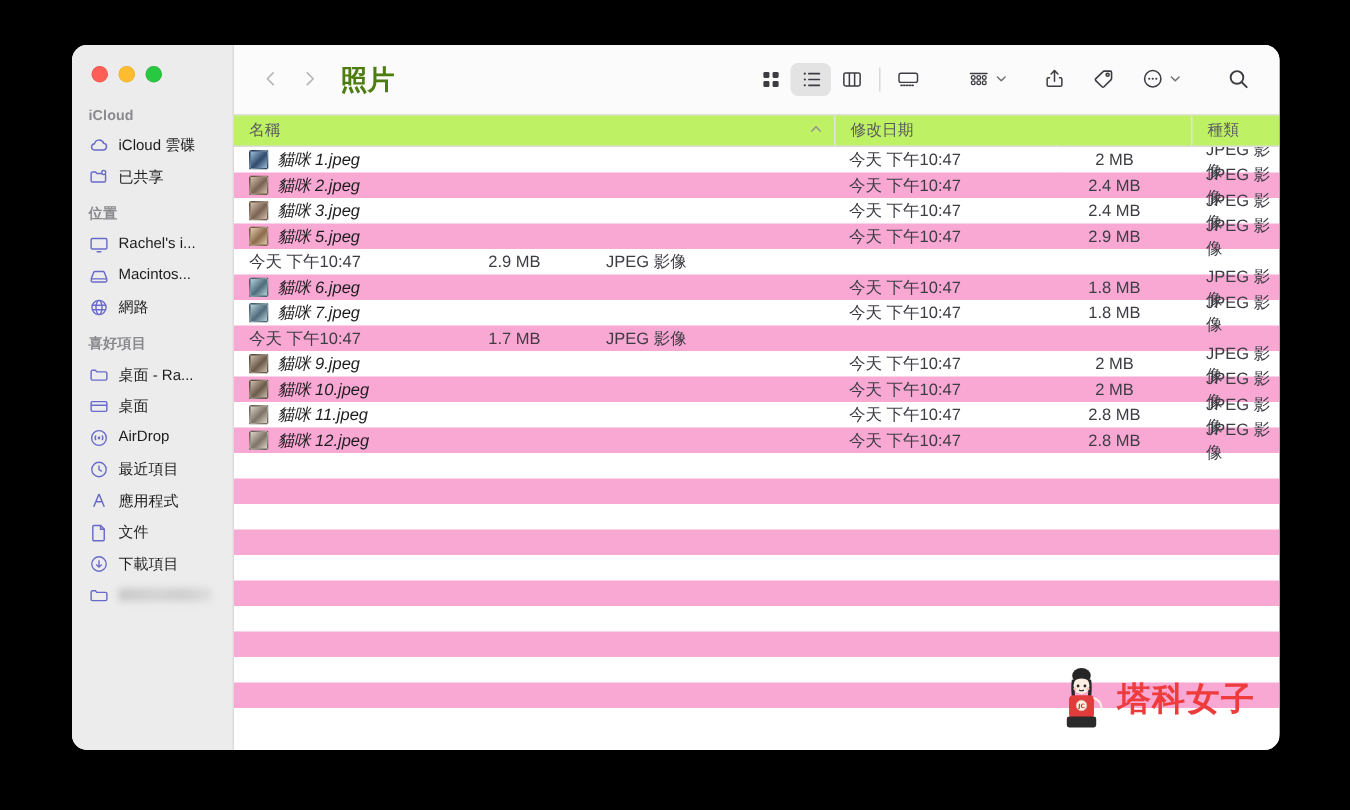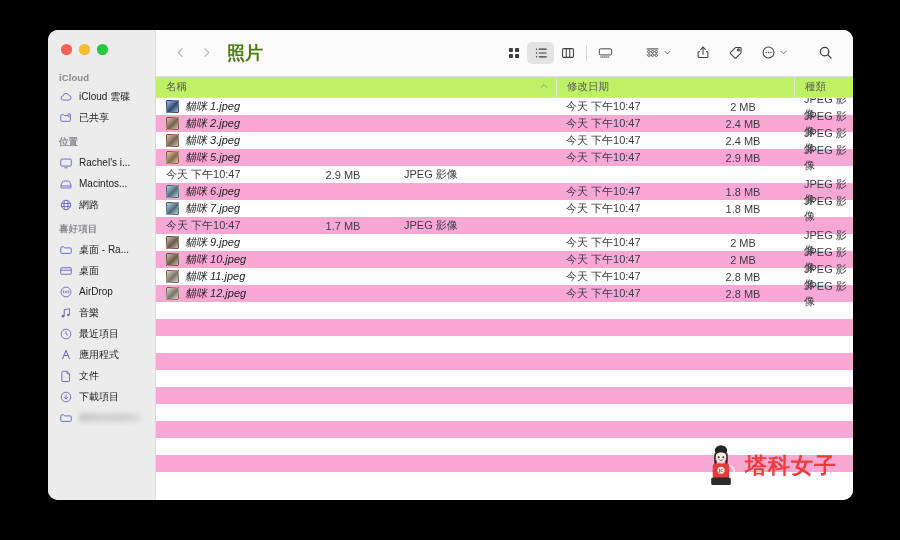--- a/index.html
+++ b/index.html
@@ -310,30 +310,20 @@
       <span class="sb-ico">
         <svg width="14" height="14" viewBox="0 0 16 16" fill="none" stroke="#6a6acb" stroke-width="1.05">
           <circle cx="8" cy="8" r="5.6"></circle>
           <path d="M5.7 9.6a3 3 0 0 1 0-3.6M10.3 9.6a3 3 0 0 0 0-3.6"></path>
           <circle cx="8" cy="8" r="1.05" fill="#6a6acb" stroke="none"></circle>
         </svg>
       </span>
       <span class="sb-label">AirDrop</span>
     </div>
 
-    <div class="sb-item">
-      <span class="sb-ico">
-        <svg width="14" height="14" viewBox="0 0 16 16" fill="none" stroke="#6a6acb" stroke-width="1.1">
-          <path d="M6 11.4V4.3l6-1.2v7"></path>
-          <circle cx="4.6" cy="11.6" r="1.5" fill="#6a6acb" stroke="none"></circle>
-          <circle cx="10.6" cy="10.3" r="1.5" fill="#6a6acb" stroke="none"></circle>
-        </svg>
-      </span>
-      <span class="sb-label">音樂</span>
-    </div>
 
     <div class="sb-item">
       <span class="sb-ico">
         <svg width="14" height="14" viewBox="0 0 16 16" fill="none" stroke="#6a6acb" stroke-width="1.05">
           <circle cx="8" cy="8" r="5.5"></circle>
           <path d="M8 4.9V8l2.2 1.4"></path>
         </svg>
       </span>
       <span class="sb-label">最近項目</span>
     </div>

